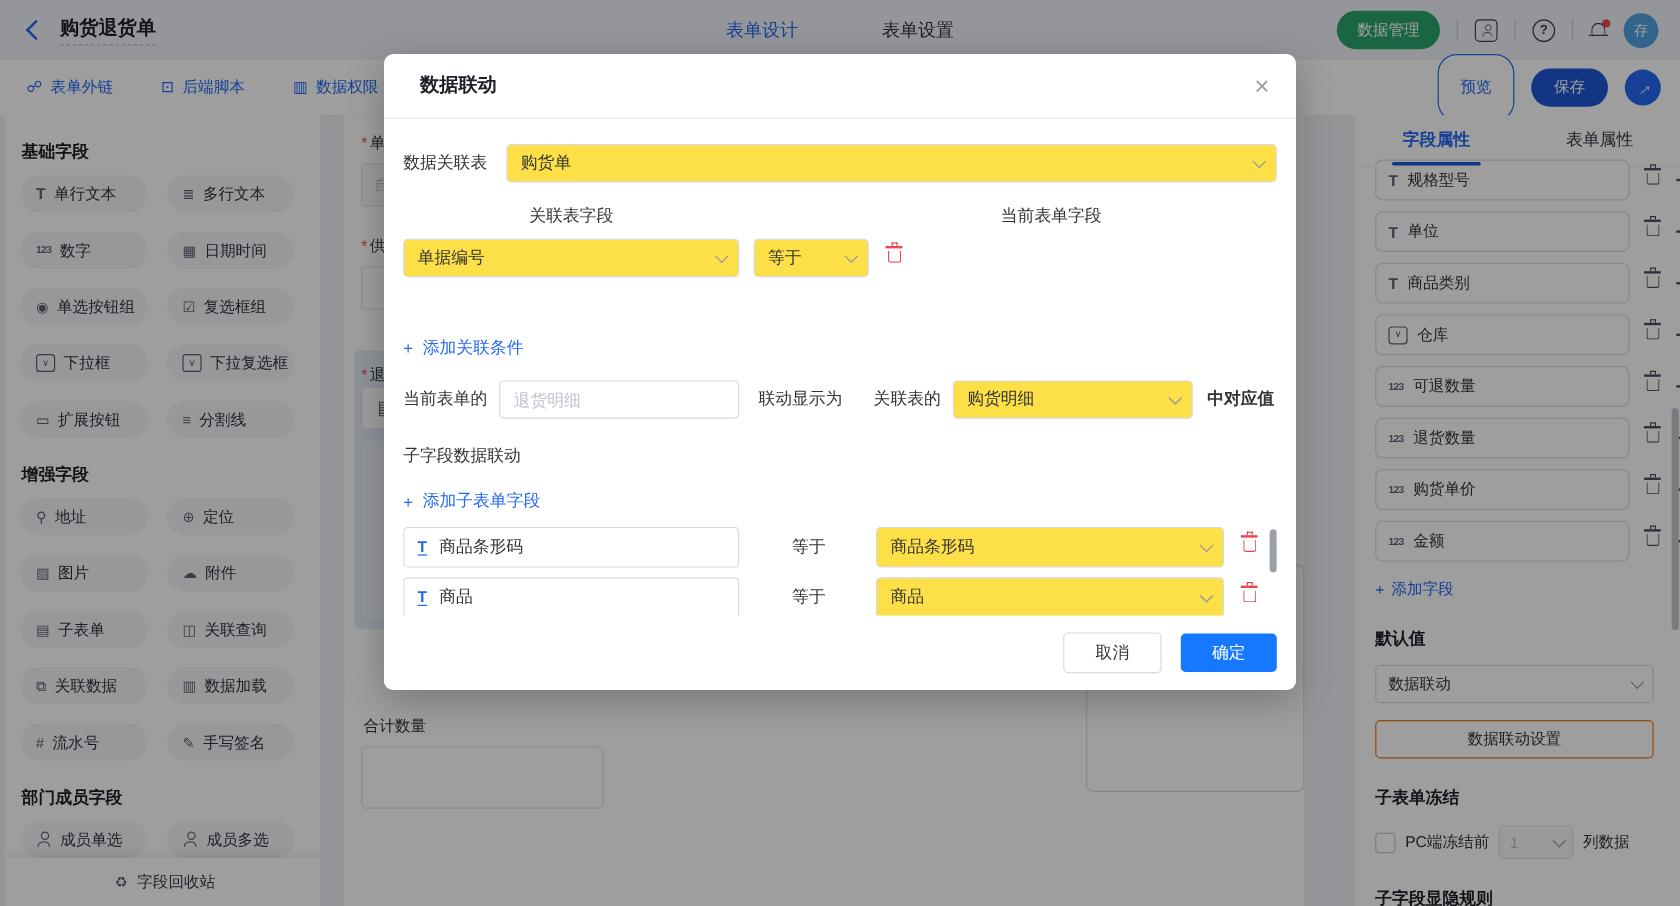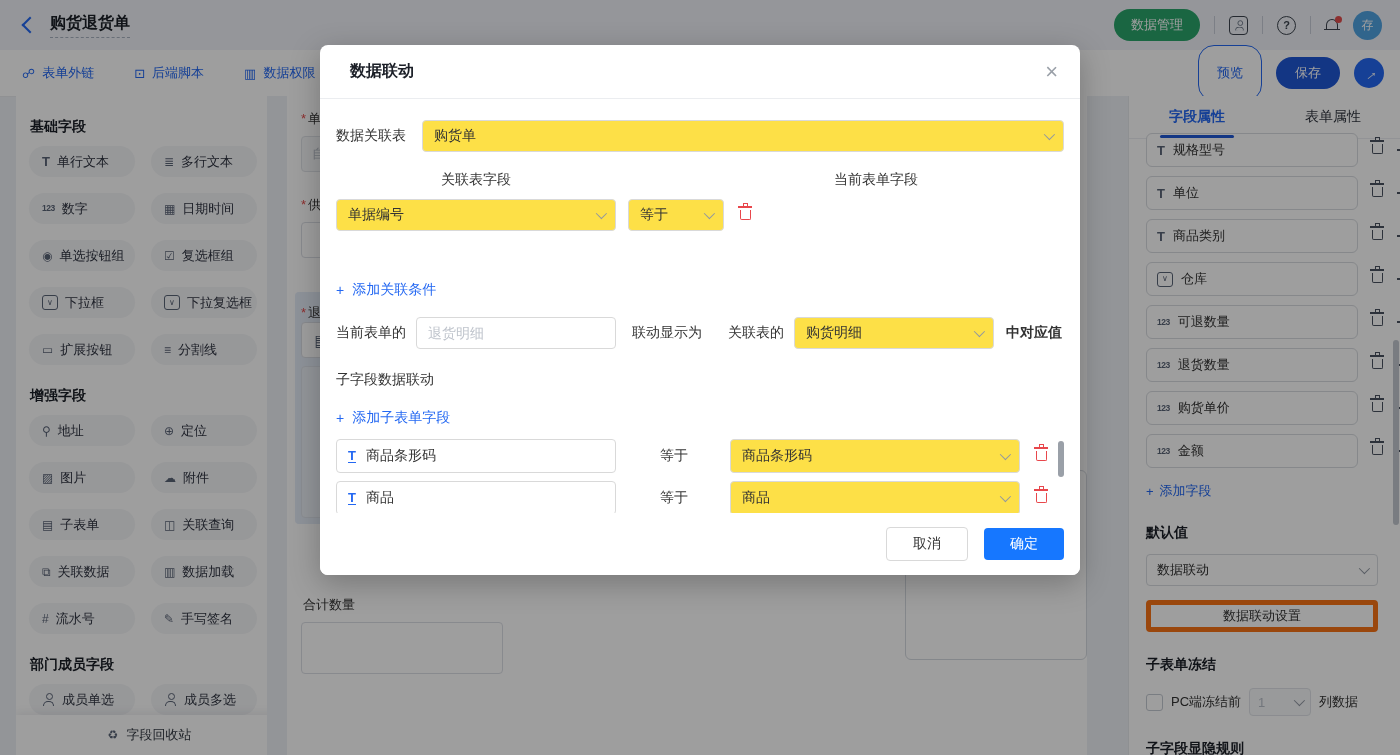--- a/index.html
+++ b/index.html
@@ -27,21 +27,21 @@
   .toolbar2{position:absolute;left:0;top:50px;width:1400px;height:46px;background:#ffffff;border-bottom:1px solid #e8eaee;display:flex;align-items:center;}
   .tb-left{display:flex;gap:40px;padding-left:22px;}
   .tb-item{display:flex;align-items:center;gap:7px;color:#2468f2;font-size:13px;cursor:pointer;}
   .tb-item .g{font-size:13px;}
   .tb-right{position:absolute;right:16px;display:flex;align-items:center;gap:14px;}
   .btn-preview{border:1px solid #2468f2;color:#2468f2;background:#fff;font-size:13px;padding:18px 18px;border-radius:16px;cursor:pointer;}
   .btn-save{background:#1f57d6;color:#fff;font-size:13px;padding:7px 19px;border-radius:16px;cursor:pointer;}
   .btn-share{width:30px;height:30px;border-radius:50%;background:#2468f2;color:#fff;display:flex;align-items:center;justify-content:center;cursor:pointer;}
   .btn-share span{display:block;transform:rotate(-38deg);font-weight:700;font-size:15px;}
   
-  .sidebar{position:absolute;left:16px;top:96px;width:267px;height:659px;background:#ffffff;border-right:6px solid #22c55e;overflow:hidden;}
+  .sidebar{position:absolute;left:4px;top:96px;width:267px;height:659px;background:#ffffff;border-right:6px solid #22c55e;overflow:hidden;}
   .sb-title{font-size:14px;font-weight:700;color:#1b1f27;margin:22px 0 10px 14px;}
   .sb-grid{display:grid;grid-template-columns:106px 106px;gap:16px 16px;padding:0 0 0 13px;}
   .sb-pill{height:31px;background:#f4f5f7;border-radius:16px;display:flex;align-items:center;gap:7px;padding:0 0 0 13px;font-size:13px;color:#2e3340;cursor:grab;white-space:nowrap;}
   .gi{color:#5a6477;font-size:12px;line-height:1;flex:none;}
   .gi-t{font-weight:700;font-size:13px;}
   .gi-123{font-size:8.5px;font-weight:700;letter-spacing:-.5px;}
   .gi-box{width:14px;height:13px;border:1.5px solid #5a6477;border-radius:3px;display:flex;align-items:center;justify-content:center;font-size:8px;}
   .icon-person{width:13px;height:13px;position:relative;display:inline-block;flex:none;}
   .icon-person::before{content:"";position:absolute;top:0;left:3.5px;width:5px;height:5px;border:1.5px solid #5a6477;border-radius:50%;}
   .icon-person::after{content:"";position:absolute;bottom:0;left:.5px;width:9px;height:4px;border:1.5px solid #5a6477;border-bottom:none;border-radius:5px 5px 0 0;}
@@ -71,21 +71,21 @@
   .icon-trash{position:relative;width:9px;height:9px;border:1.5px solid currentColor;border-top:none;border-radius:0 0 2px 2px;display:inline-block;cursor:pointer;}
   .icon-trash::before{content:"";position:absolute;top:-4px;left:-3.5px;width:14px;height:1.5px;background:currentColor;}
   .icon-trash::after{content:"";position:absolute;top:-7px;left:1.5px;width:3px;height:2px;border:1.5px solid currentColor;border-bottom:none;}
   .icon-move{position:relative;width:12px;height:12px;display:inline-block;cursor:grab;}
   .icon-move::before{content:"";position:absolute;left:5px;top:0;width:2px;height:12px;background:currentColor;}
   .icon-move::after{content:"";position:absolute;top:5px;left:0;width:12px;height:2px;background:currentColor;}
   .p-link{color:#2468f2;font-size:13px;margin-top:14px;cursor:pointer;display:flex;gap:6px;align-items:center;}
   .p-h{font-size:14px;font-weight:700;color:#1b1f27;margin-top:24px;}
   .p-sel{margin-top:12px;width:232px;height:32px;border:1px solid #d8dbe0;border-radius:4px;display:flex;align-items:center;justify-content:space-between;padding:0 10px;font-size:13px;color:#333;background:#fff;cursor:pointer;box-sizing:border-box;}
   .chev{width:7px;height:7px;border-right:1.5px solid #8f96a1;border-bottom:1.5px solid #8f96a1;transform:rotate(45deg) translateY(-2px);flex:none;}
-  .p-btn{margin-top:14px;width:232px;height:32px;border:5px solid #f97316;border-radius:4px;background:#fff;font-size:13px;color:#333;display:flex;align-items:center;justify-content:center;cursor:pointer;box-sizing:border-box;}
+  .p-btn{margin-top:14px;width:232px;height:32px;border:1px solid #f97316;border-radius:4px;background:#fff;font-size:13px;color:#333;display:flex;align-items:center;justify-content:center;cursor:pointer;box-sizing:border-box;}
   .freeze-row{display:flex;align-items:center;gap:8px;margin-top:14px;font-size:13px;color:#333;}
   .cb{width:15px;height:15px;border:1px solid #c4cad2;border-radius:3px;background:#fff;cursor:pointer;flex:none;}
   .mini-sel{width:62px;height:28px;border:1px solid #e0e3e8;border-radius:4px;background:#f7f8fa;color:#b9bfc9;display:flex;align-items:center;justify-content:space-between;padding:0 8px;box-sizing:border-box;}
   .page-scroll{position:absolute;right:2px;top:244px;width:6px;height:185px;background:#c4c9d0;border-radius:3px;cursor:pointer;}
   
   .overlay{position:absolute;inset:0;background:rgba(0,0,0,.38);z-index:10;}
   .modal{position:absolute;left:320px;top:45px;width:760px;height:530px;background:#fff;border-radius:8px;z-index:20;box-shadow:0 8px 30px rgba(0,0,0,.25);overflow:hidden;}
   .m-head{height:54px;display:flex;align-items:center;justify-content:space-between;padding:0 22px 0 30px;border-bottom:1px solid #ebedf0;box-sizing:border-box;}
   .m-title{font-size:16px;font-weight:600;color:#1b1f27;}
   .m-close{font-size:22px;color:#9aa0a8;cursor:pointer;line-height:1;}
@@ -126,20 +126,24 @@
   .btn-ok{width:80px;height:32px;border-radius:4px;background:#1677ff;font-size:14px;color:#fff;display:flex;align-items:center;justify-content:center;cursor:pointer;}
 </style>
 </head>
 <body>
 
 <div id="app">
 
   <div class="topbar">
     <span class="back"></span>
     <span class="doc-title">购货退货单</span>
+    <div class="top-tabs">
+      <span class="top-tab active">表单设计</span>
+      <span class="top-tab">表单设置</span>
+    </div>
     <div class="top-right">
       <span class="pill-green">数据管理</span>
       <span class="vdiv"></span>
       <span class="icon-contacts">
           <span class="icon-person"></span>
         </span>
       <span class="vdiv"></span>
       <span class="icon-help">?</span>
       <span class="vdiv"></span>
       <span class="bell-wrap">

